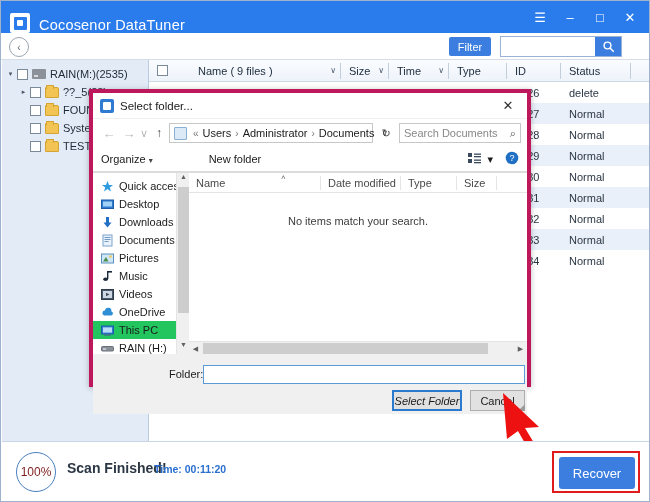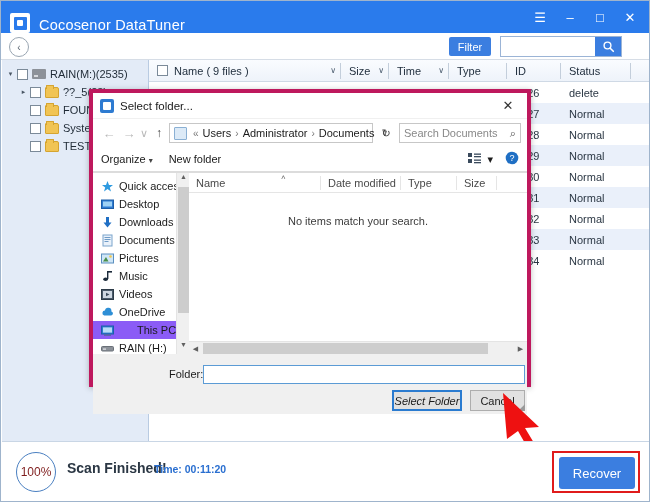--- a/index.html
+++ b/index.html
@@ -201,38 +201,38 @@
   .addr-dd { margin-left: auto; padding: 0 5px; color: #555; font-size: 9px; }
   .refresh { width: 18px; text-align: center; color: #444; font-size: 11px; margin-right: 4px; }
   .dlg-search {
     width: 122px; height: 20px; border: 1px solid #c7c7c7; background: #fff;
     display: flex; align-items: center; padding: 0 4px;
     color: #888;
   }
   .dlg-search .mag { margin-left: auto; color: #555; }
   .dlg-cmdbar {
     height: 25px; display: flex; align-items: center;
-    background: #ffffff; border-bottom: 1px solid #dcdcdc; padding: 0 8px;
+    background: #ffffff; border-bottom: 1px solid #dcdcdc; padding: 0 8px; gap: 40px;
   }
   .cmd { margin-right: 16px; color: #1b1b1b; }
   .cmd .dd { font-size: 8px; margin-left: 3px; color: #444; }
   .cmd-right { margin-left: auto; display: flex; align-items: center; }
   .dlg-body {
     display: flex; height: 182px; background: #fff;
     border-top: 1px solid #dcdcdc;
   }
   .dlg-left {
     width: 96px; background: #fff; padding-top: 4px;
     font-size: 11px; overflow: hidden; position: relative;
   }
   .nav-item {
     display: flex; align-items: center; height: 18px; padding-left: 8px;
     white-space: nowrap;
   }
-  .nav-item.sel { background: #8b5cf6; gap: 18px; }
+  .nav-item.sel { background: #22c55e; }
   .nav-item .ni-ico { width: 13px; height: 13px; margin-right: 5px; flex: none; }
   .pin { margin-left: auto; margin-right: 6px; color: #8a8a8a; font-size: 9px; transform: rotate(45deg); }
   .vscroll {
     position: absolute; right: 0; top: 0; width: 13px; height: 182px;
     background: #f0f0f0; border-left: 1px solid #e4e4e4;
   }
   .vscroll .thumb {
     position: absolute; left: 1px; top: 14px; width: 11px; height: 126px; background: #cdcdcd;
   }
   .vscroll .ar { position: absolute; left: 0; width: 13px; height: 14px; text-align: center; font-size: 7px; color: #606060; }
@@ -370,21 +370,21 @@
           <span class="tw"></span>
           <span class="cb"></span>
           <span class="ico-folder"></span>
           <span class="tree-label">TEST(9)</span>
         </div>
       </div>
   </div>
 
   <div class="filelist">
     <div class="fl-head" id="fl-head">
-        <div class="cell" style="width: 192px;">
+        <div class="cell" style="width: 192px; gap: 24px;">
           <span class="cb"></span>
           <span>Name ( 9 files )</span>
           <span class="caret" style="margin-left: auto;">∨</span>
           <span class="sep"></span>
         </div>
         <div class="cell" style="width: 48px; padding-left: 8px;">
           <span>Size</span>
           <span class="caret" style="margin-left: auto;">∨</span>
           <span class="sep"></span>
         </div>

